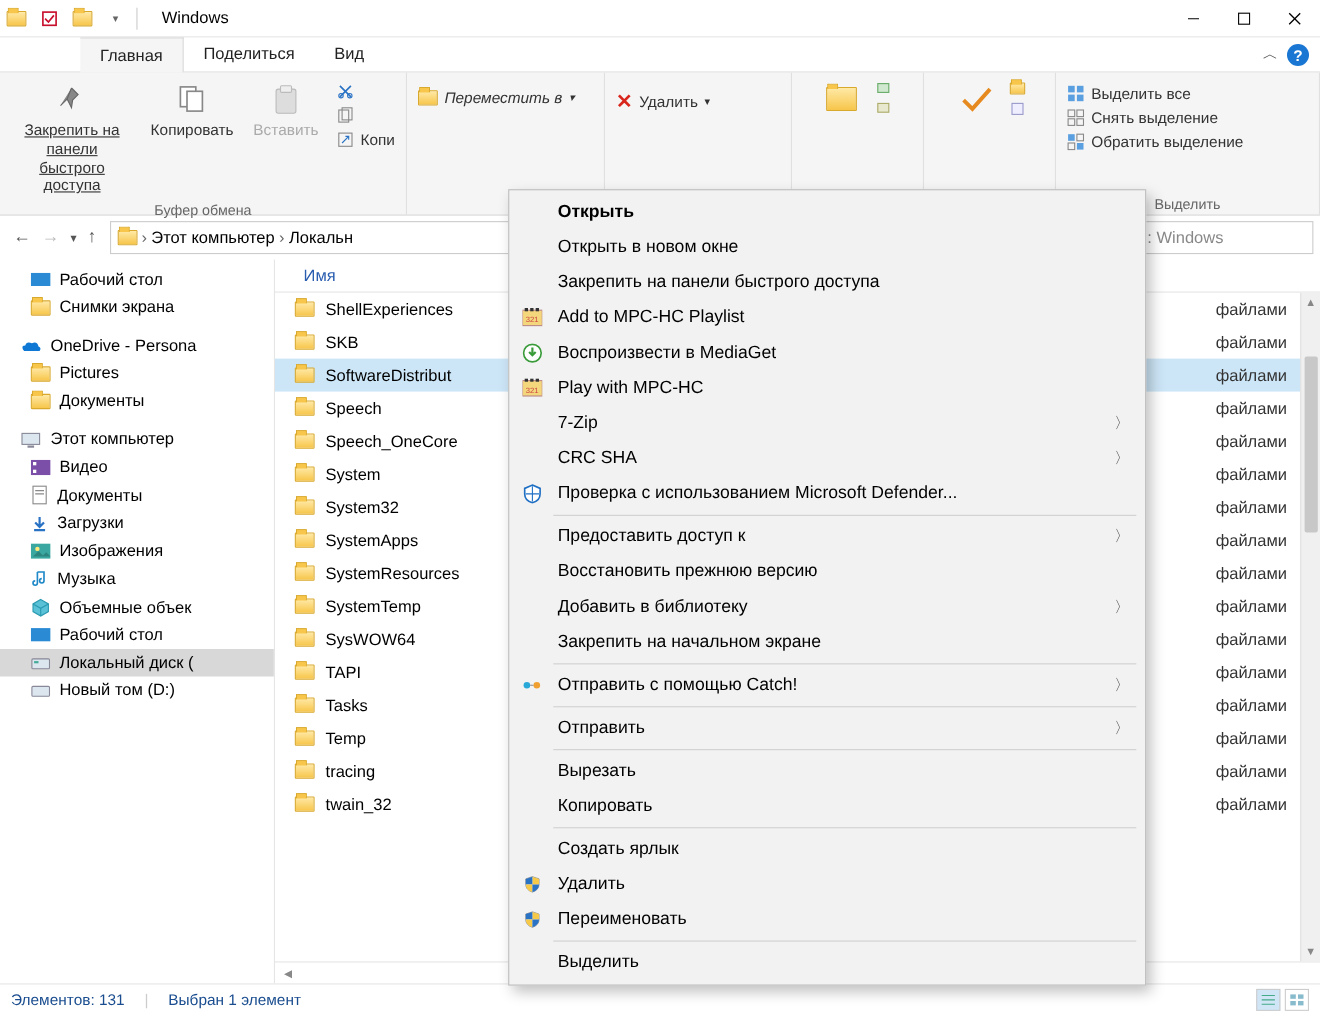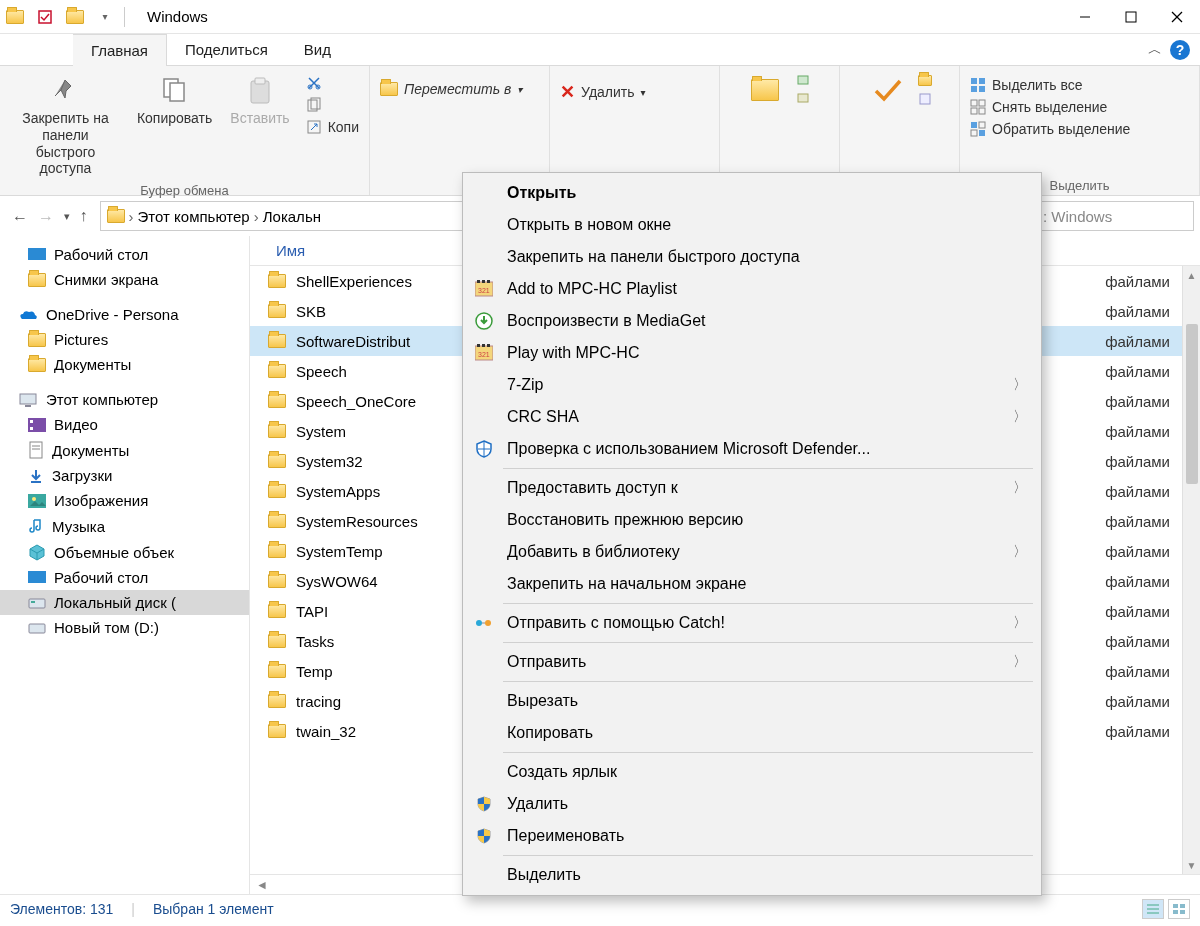--- a/index.html
+++ b/index.html
@@ -139,21 +139,21 @@
 
 <div class="ribbon">
   <div class="ribbon-group" style="width:370px;">
     <div class="ribbon-group-body">
       <div class="big-btn" style="width:160px;">
         <span class="ico">
             <svg width="28" height="28">
               <path d="M14 4 L20 10 L15 15 L14 22 L10 14 L4 20 M10 14 L14 4" fill="#888" stroke="#666" stroke-width="1"></path>
             </svg>
           </span>
-        <span style="white-space:pre-line; line-height:1.2;">Закрепить на панели
+        <span style="white-space:pre-line; line-height:1.2;text-decoration:underline;">Закрепить на панели
 быстрого доступа</span>
       </div>
       <div class="big-btn">
         <span class="ico">
             <svg width="30" height="30">
               <rect x="4" y="4" width="14" height="18" fill="#fff" stroke="#888" stroke-width="1.5"></rect>
               <rect x="10" y="8" width="14" height="18" fill="#fff" stroke="#888" stroke-width="1.5"></rect>
             </svg>
           </span>
         <span>Копировать</span>

